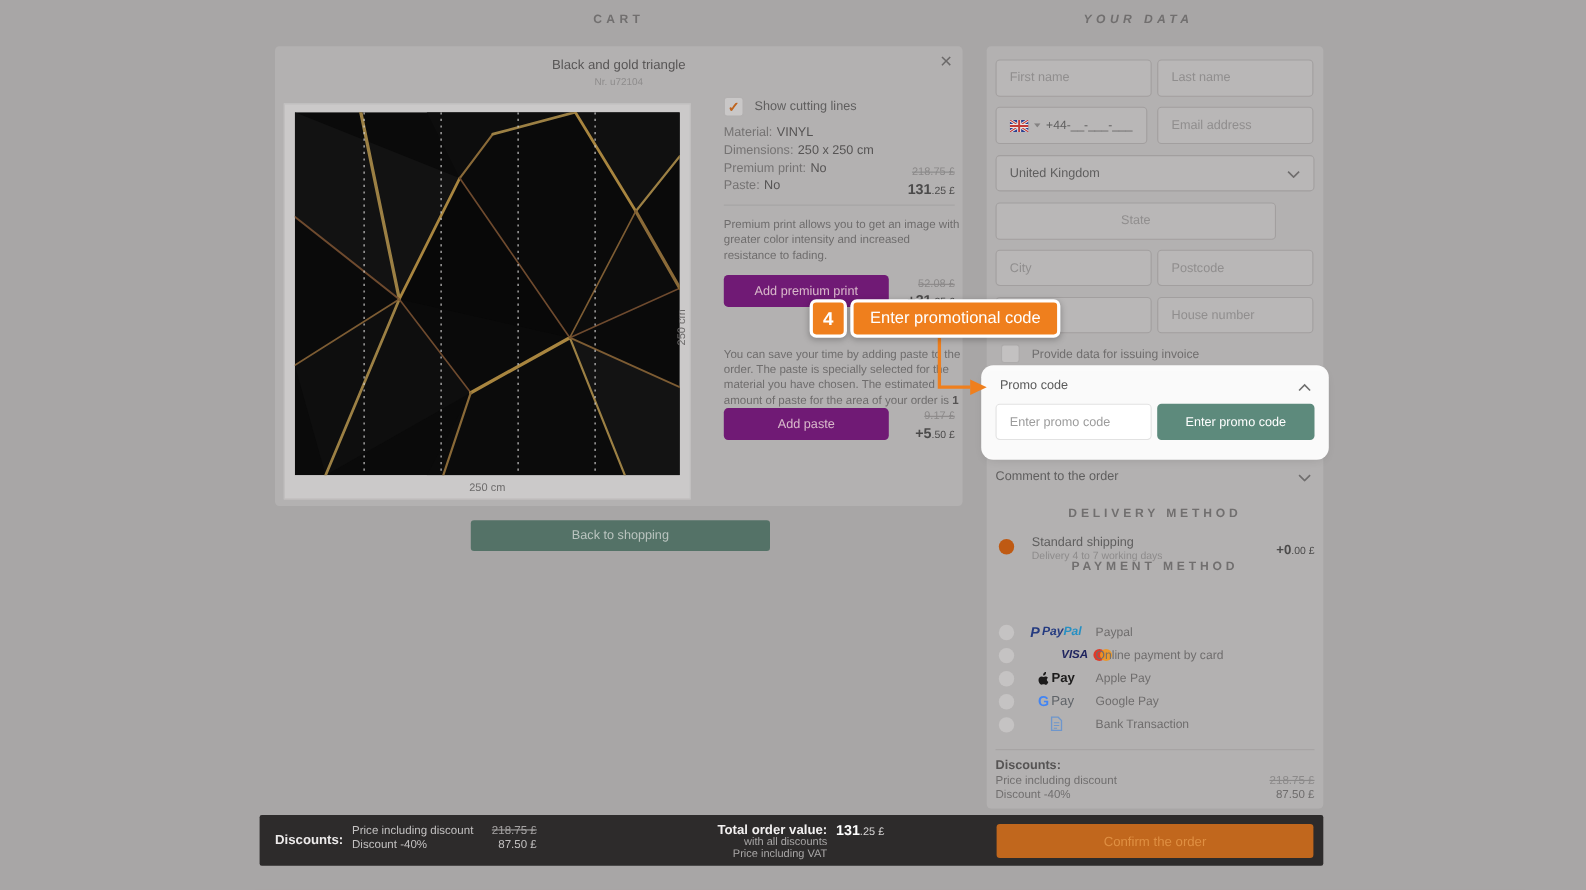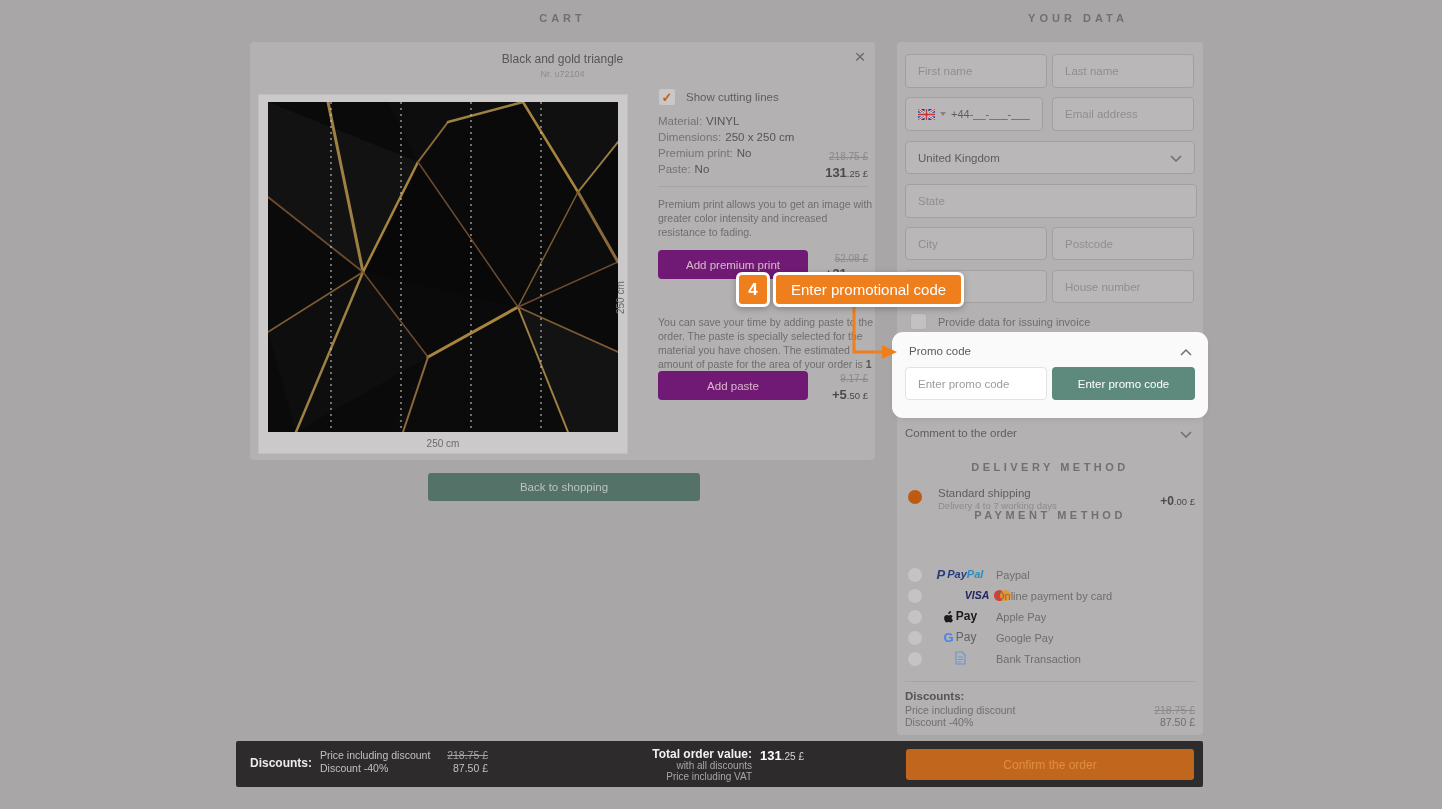--- a/index.html
+++ b/index.html
@@ -47,21 +47,21 @@
   .btn-confirm { background:#c1671d; border:none; border-radius:3px; color:#df8f42; font-size:12px; font-family:"Liberation Sans",sans-serif; cursor:pointer; }
 
   .vtext { writing-mode:vertical-rl; transform:rotate(180deg); }
 </style>
 </head>
 <body>
 
 <div class="screen">
 
   <div class="abs col-header center" style="left:250px;top:12px;width:625px;">CART</div>
-  <div class="abs col-header center" style="left:925px;top:12px;width:306px;">YOUR DATA</div>
+  <div class="abs col-header center" style="left:882px;top:12px;width:306px;font-style:italic;">YOUR DATA</div>
 
   <div class="abs panel" style="left:250px;top:42px;width:625px;height:418px;"></div>
 
   <div class="abs center" style="left:250px;top:52px;width:625px;font-size:12px;color:#585656;">Black and gold triangle</div>
   <div class="abs center" style="left:250px;top:69px;width:625px;font-size:9px;color:#8e8c8c;">Nr. u72104</div>
   <div class="abs" style="left:848px;top:45px;width:24px;height:24px;font-size:19px;color:#6b6969;text-align:center;line-height:24px;cursor:pointer;">×</div>
 
   <div class="abs" style="left:258px;top:94px;width:370px;height:360px;background:#cbc9c9;border:1px solid #c0bebe;"></div>
   <div class="abs" style="left:268px;top:102px;width:350px;height:330px;">
     <svg width="350" height="330" viewBox="0 0 350 330" preserveAspectRatio="none">
@@ -154,21 +154,21 @@
   </div>
   <input class="abs field" style="left: 1052px; top: 97px; width: 142px; height: 34px;" readonly="" placeholder="Email address">
 
   <div class="abs field select" style="left:905px;top:141px;width:290px;height:33px;justify-content:space-between;cursor:pointer;">
     <span>United Kingdom</span>
     <svg width="12" height="8">
         <polyline points="1,2 6,7 11,2" fill="none" stroke="#6f6d6d" stroke-width="1.5"></polyline>
       </svg>
   </div>
 
-  <input class="abs field" style="left: 905px; top: 184px; width: 292px; height: 34px;" readonly="" placeholder="State">
+  <input class="abs field" style="left: 905px; top: 184px; width: 255px; height: 34px; text-align: center;" readonly="" placeholder="State">
   <input class="abs field" style="left: 905px; top: 227px; width: 142px; height: 33px;" readonly="" placeholder="City">
   <input class="abs field" style="left: 1052px; top: 227px; width: 142px; height: 33px;" readonly="" placeholder="Postcode">
   <input class="abs field" style="left: 905px; top: 270px; width: 142px; height: 33px;" readonly="" placeholder="Street">
   <input class="abs field" style="left: 1052px; top: 270px; width: 142px; height: 33px;" readonly="" placeholder="House number">
 
   <div class="abs checkbox" style="left:910px;top:313px;width:17px;height:17px;background:#c3c1c1;border:1px solid #aeacac;cursor:pointer;"></div>
   <div class="abs" style="left:938px;top:316px;font-size:11px;color:#6f6d6d;">Provide data for issuing invoice</div>
 
   <div class="abs promo-panel" style="left:897px;top:337px;width:306px;height:76px;">
     <div class="abs" style="left:12px;top:8px;font-size:11.5px;color:#5a5a5a;">Promo code</div>

